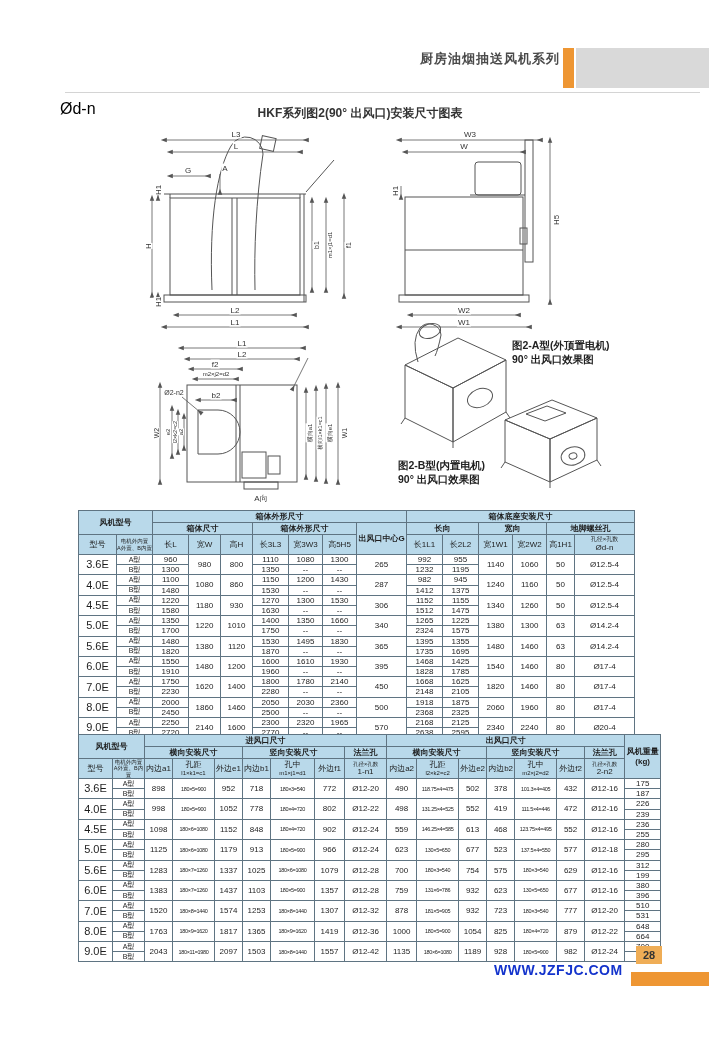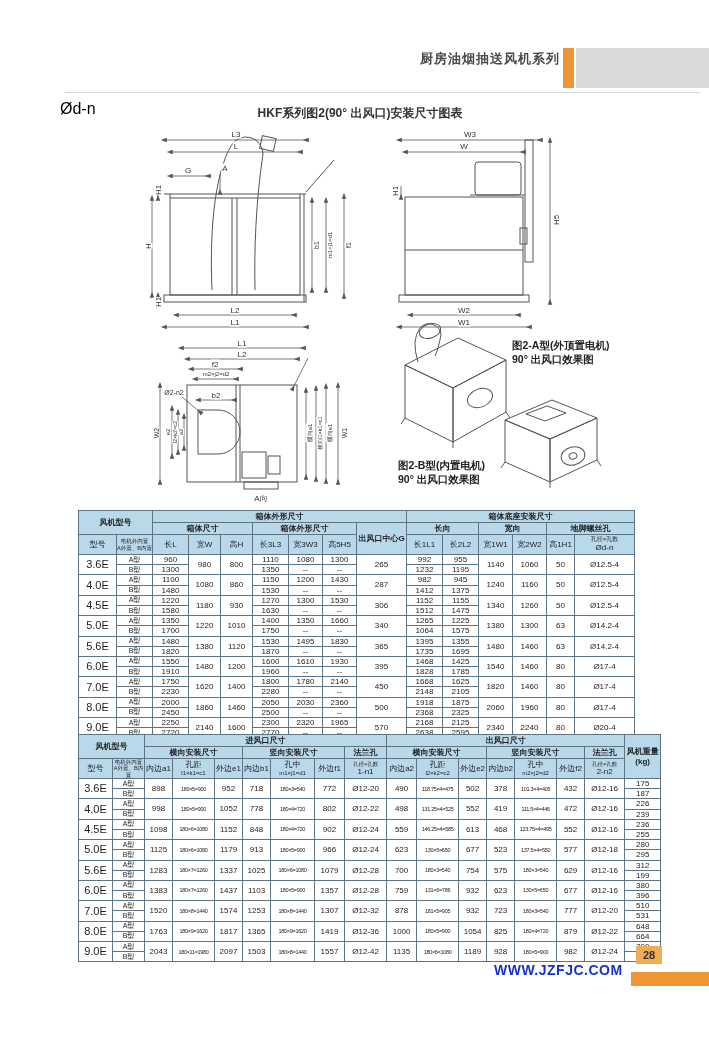--- a/index.html
+++ b/index.html
@@ -359,21 +359,21 @@
           <td rowspan="2">1300</td>
           <td rowspan="2">63</td>
           <td rowspan="2">Ø14.2-4</td>
         </tr>
         <tr>
           <td class="sub">B型</td>
           <td>1700</td>
           <td>1750</td>
           <td>--</td>
           <td>--</td>
-          <td>1064</td>
+          <td>2324</td>
           <td>1575</td>
         </tr>
         <tr>
           <td rowspan="2" class="model">5.6E</td>
           <td class="sub">A型</td>
           <td>1480</td>
           <td rowspan="2">1380</td>
           <td rowspan="2">1120</td>
           <td>1530</td>
           <td>1495</td>

